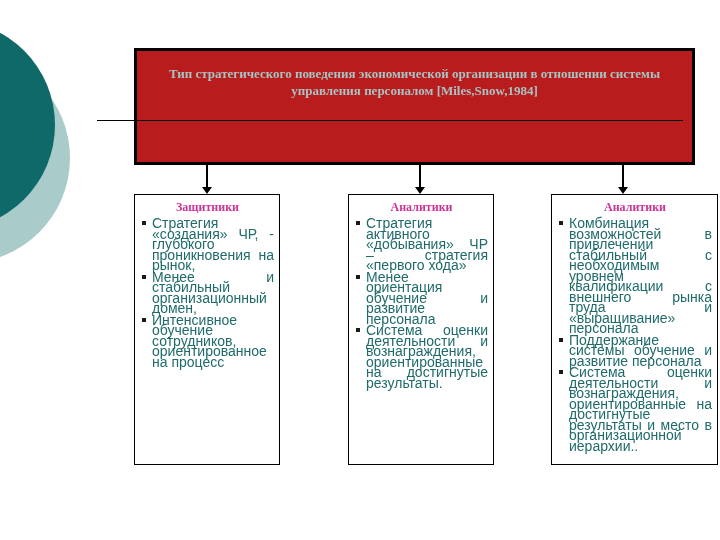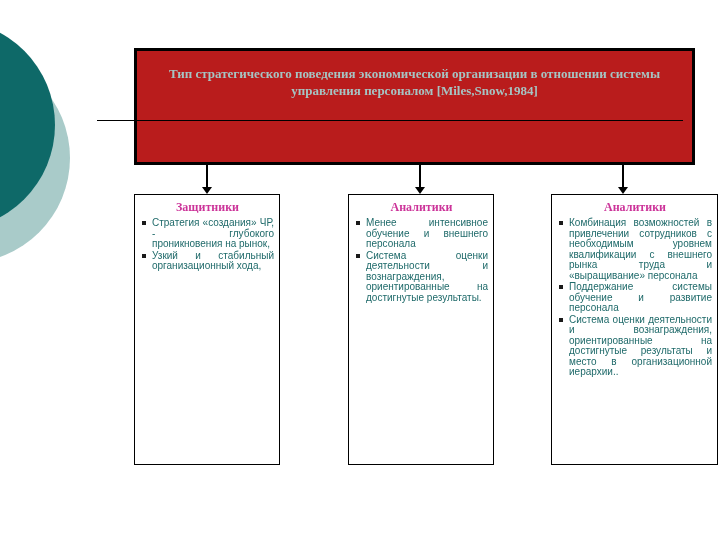--- a/index.html
+++ b/index.html
@@ -51,21 +51,21 @@
     font-weight: bold;
     font-size: 12px; line-height: 15px;
     color: #cc3399;
     margin: 2px 0 3px 0;
   }
   ul.bullets { list-style: none; }
   ul.bullets li {
     position: relative;
     padding-left: 11px;
     text-align: justify;
-    font-size: 10px; line-height: 10.5px;
+    font-size: 14px; line-height: 10.5px;
     color: #1f6a6a;
     margin-bottom: 1px;
   }
   ul.bullets li .sq {
     position: absolute; left: 1px; top: 3px;
     width: 4px; height: 4px; background: #1a1a1a;
   }
 </style>
 </head>
 <body>
@@ -89,32 +89,34 @@
 </div>
 <div class="down-arrow arrow-3">
   <div class="shaft"></div>
   <div class="head"></div>
 </div>
 
 <div class="col-box col-1">
   <div class="col-header">Защитники</div>
   <ul class="bullets">
     <li><span class="sq"></span><span>Стратегия «создания» ЧР, - глубокого проникновения на рынок,</span></li>
-    <li><span class="sq"></span><span>Узкий и стабильный организационный хода,</span></li>
+    <li><span class="sq"></span><span>Менее и стабильный организационный домен,</span></li>
+    <li><span class="sq"></span><span>Интенсивное обучение сотрудников, ориентированное на процесс</span></li>
   </ul>
 </div>
 
 <div class="col-box col-2">
   <div class="col-header">Аналитики</div>
   <ul class="bullets">
-    <li><span class="sq"></span><span>Менее интенсивное обучение и внешнего персонала</span></li>
+    <li><span class="sq"></span><span>Стратегия активного «добывания» ЧР – стратегия «первого хода»</span></li>
+    <li><span class="sq"></span><span>Менее ориентация обучение и развитие персонала</span></li>
     <li><span class="sq"></span><span>Система оценки деятельности и вознаграждения, ориентированные на достигнутые результаты.</span></li>
   </ul>
 </div>
 
 <div class="col-box col-3">
   <div class="col-header">Аналитики</div>
   <ul class="bullets">
-    <li><span class="sq"></span><span>Комбинация возможностей в привлечении сотрудников с необходимым уровнем квалификации с внешнего рынка труда и «выращивание» персонала</span></li>
+    <li><span class="sq"></span><span>Комбинация возможностей в привлечении стабильный с необходимым уровнем квалификации с внешнего рынка труда и «выращивание» персонала</span></li>
     <li><span class="sq"></span><span>Поддержание системы обучение и развитие персонала</span></li>
     <li><span class="sq"></span><span>Система оценки деятельности и вознаграждения, ориентированные на достигнутые результаты и место в организационной иерархии..</span></li>
   </ul>
 </div>
 
 </body></html>

